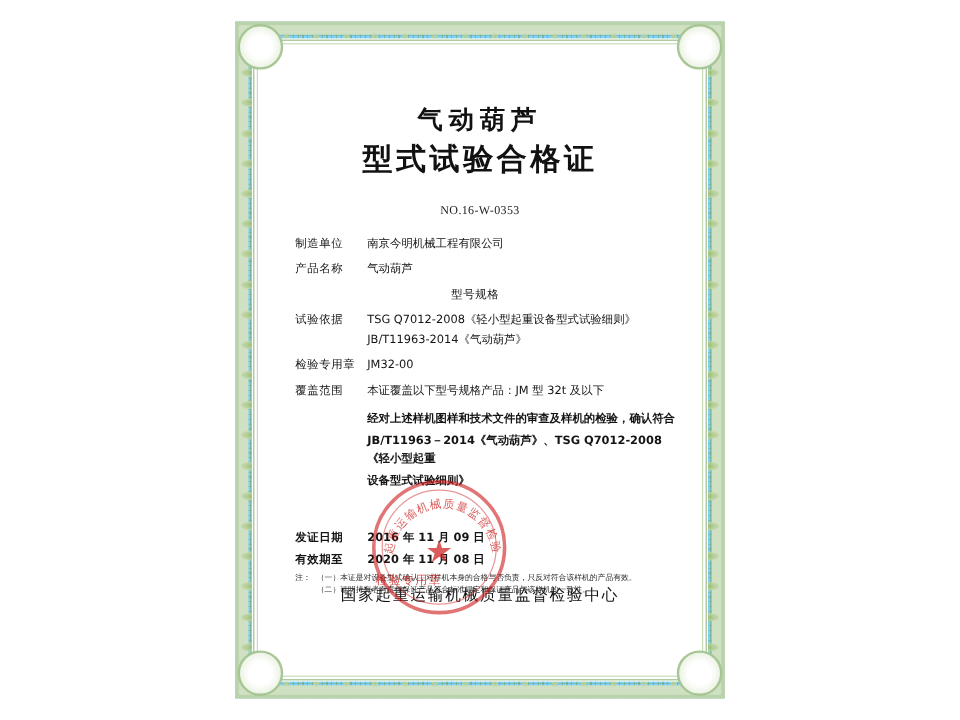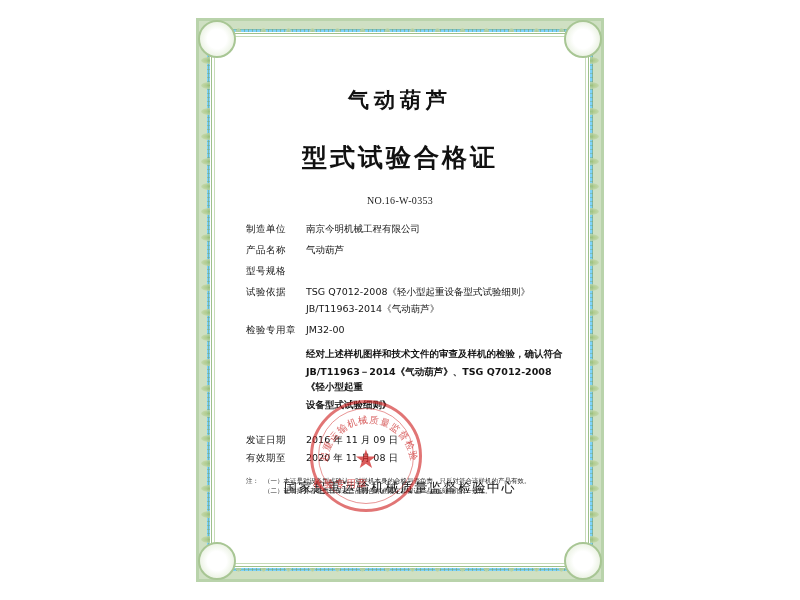--- a/index.html
+++ b/index.html
@@ -124,21 +124,21 @@
     font-weight: bold;
     margin-top: 38px;
     font-family: "DejaVu Sans", "Liberation Sans", sans-serif;
   }
   .title-sub {
     text-align: center;
     font-size: 25px;
     letter-spacing: 3px;
     color: #111111;
     font-weight: bold;
-    margin-top: 27px;
+    margin-top: 2px;
     font-family: "DejaVu Sans", "Liberation Sans", sans-serif;
   }
   .cert-no {
     text-align: center;
     font-size: 10px;
     color: #1a1a1a;
     margin-top: 21px;
     letter-spacing: 0.3px;
     font-family: "Liberation Serif", serif;
   }
@@ -148,20 +148,21 @@
     padding-left: 22px;
     padding-right: 10px;
   }
   .field-row {
     display: flex;
     align-items: flex-start;
     margin-bottom: 7px;
     font-size: 10px;
     color: #141414;
     line-height: 14px;
+    justify-content: center;
   }
   .field-label {
     width: 60px;
     flex: 0 0 60px;
     letter-spacing: 0.5px;
     font-family: "DejaVu Sans", "Liberation Sans", sans-serif;
     font-size: 9.5px;
   }
   .field-value {
     flex: 1;
@@ -178,23 +179,24 @@
     padding-left: 82px;
     padding-right: 8px;
     font-size: 9.5px;
     line-height: 15px;
     color: #141414;
     font-family: "DejaVu Sans", "Liberation Sans", sans-serif;
   }
   .statement div { margin-bottom: 3px; font-weight: bold; }
 
   .dates {
-    margin-top: 22px;
+    margin-top: 34px;
     padding-left: 22px;
     position: relative;
+    font-weight: bold;
   }
   .date-row {
     display: flex;
     align-items: flex-start;
     font-size: 9.5px;
     color: #141414;
     margin-bottom: 5px;
     font-family: "DejaVu Sans", "Liberation Sans", sans-serif;
   }
   .date-label {
@@ -412,20 +414,24 @@
             <span>TSG Q7012-2008《轻小型起重设备型式试验细则》</span>
             <span class="line2">JB/T11963-2014《气动葫芦》</span>
           </div>
         </div>
 
         <div class="field-row">
           <div class="field-label">检验专用章</div>
           <div class="field-value">JM32-00</div>
         </div>
 
+        <div class="field-row">
+          <div class="field-label">覆盖范围</div>
+          <div class="field-value">本证覆盖以下型号规格产品：JM 型 32t 及以下</div>
+        </div>
 
       </div>
 
       <div class="statement">
         <div>经对上述样机图样和技术文件的审查及样机的检验，确认符合</div>
         <div>JB/T11963－2014《气动葫芦》、TSG Q7012-2008《轻小型起重</div>
         <div>设备型式试验细则》</div>
       </div>
 
       <div class="dates">

